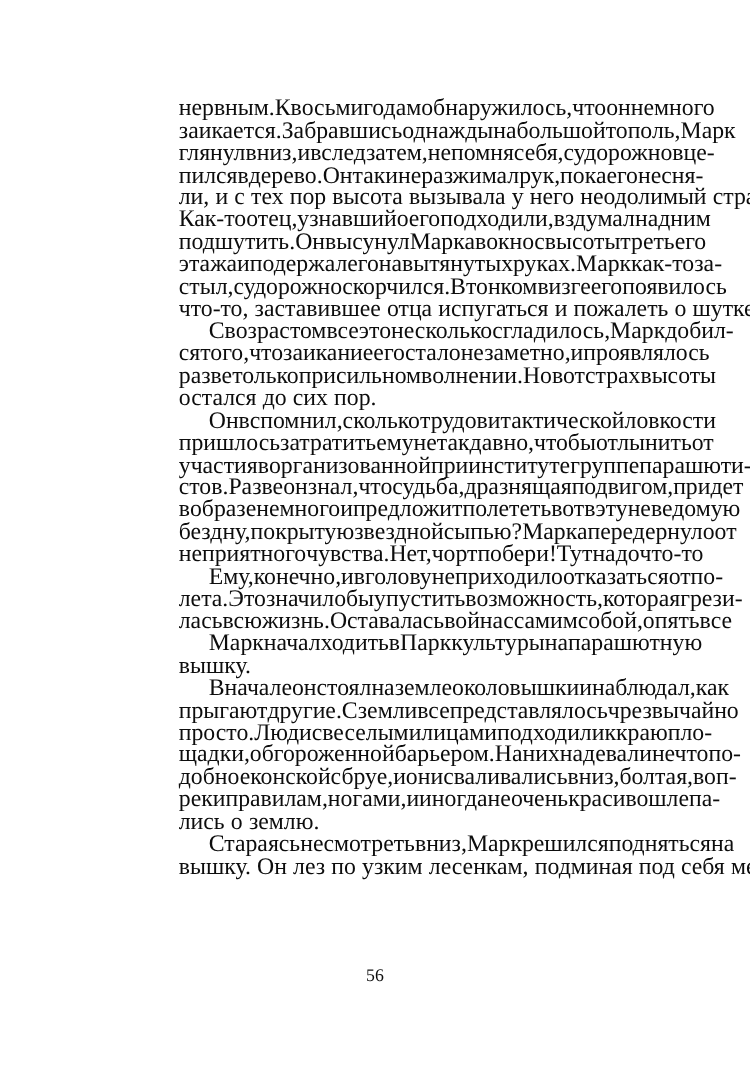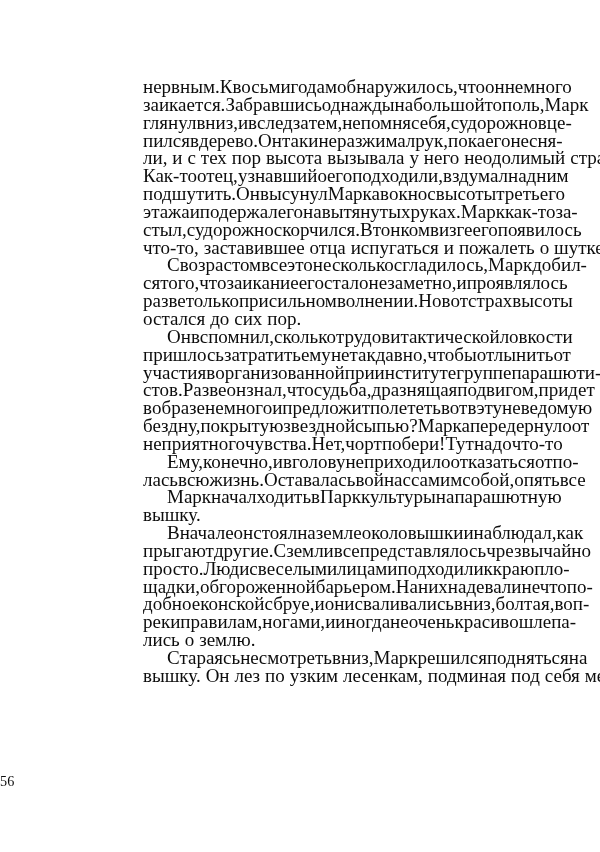--- a/index.html
+++ b/index.html
@@ -63,20 +63,21 @@
     display: inline-block;
     width: 24px;
     flex: 0 0 24px;
   }
 
   .folio {
     position: absolute;
     top: 772px;
     left: 0;
     width: 600px;
+    text-align: center;
     font-size: 14.2px;
     line-height: 18px;
     letter-spacing: 0.2px;
   }
 </style>
 </head>
 <body>
 
 <div class="page">
 
@@ -96,20 +97,21 @@
       <div class="line just"><span class="w">разве</span><span class="w">только</span><span class="w">при</span><span class="w">сильном</span><span class="w">волнении.</span><span class="w">Но</span><span class="w">вот</span><span class="w">страх</span><span class="w">высоты</span></div>
       <div class="line flush"><span class="w">остался</span><span class="w">до</span><span class="w">сих</span><span class="w">пор.</span></div>
       <div class="line just"><span class="indent"></span><span class="w">Он</span><span class="w">вспомнил,</span><span class="w">сколько</span><span class="w">трудов</span><span class="w">и</span><span class="w">тактической</span><span class="w">ловкости</span></div>
       <div class="line just"><span class="w">пришлось</span><span class="w">затратить</span><span class="w">ему</span><span class="w">не</span><span class="w">так</span><span class="w">давно,</span><span class="w">чтобы</span><span class="w">отлынить</span><span class="w">от</span></div>
       <div class="line just"><span class="w">участия</span><span class="w">в</span><span class="w">организованной</span><span class="w">при</span><span class="w">институте</span><span class="w">группе</span><span class="w">парашюти-</span></div>
       <div class="line just"><span class="w">стов.</span><span class="w">Разве</span><span class="w">он</span><span class="w">знал,</span><span class="w">что</span><span class="w">судьба,</span><span class="w">дразнящая</span><span class="w">подвигом,</span><span class="w">придет</span></div>
       <div class="line just"><span class="w">в</span><span class="w">образе</span><span class="w">немного</span><span class="w">и</span><span class="w">предложит</span><span class="w">полететь</span><span class="w">вот</span><span class="w">в</span><span class="w">эту</span><span class="w">неведомую</span></div>
       <div class="line just"><span class="w">бездну,</span><span class="w">покрытую</span><span class="w">звездной</span><span class="w">сыпью?</span><span class="w">Марка</span><span class="w">передернуло</span><span class="w">от</span></div>
       <div class="line just"><span class="w">неприятного</span><span class="w">чувства.</span><span class="w">Нет,</span><span class="w">чорт</span><span class="w">побери!</span><span class="w">Тут</span><span class="w">надо</span><span class="w">что-то</span></div>
       <div class="line just"><span class="indent"></span><span class="w">Ему,</span><span class="w">конечно,</span><span class="w">и</span><span class="w">в</span><span class="w">голову</span><span class="w">не</span><span class="w">приходило</span><span class="w">отказаться</span><span class="w">от</span><span class="w">по-</span></div>
+      <div class="line just"><span class="w">лета.</span><span class="w">Это</span><span class="w">значило</span><span class="w">бы</span><span class="w">упустить</span><span class="w">возможность,</span><span class="w">которая</span><span class="w">грези-</span></div>
       <div class="line just"><span class="w">лась</span><span class="w">всю</span><span class="w">жизнь.</span><span class="w">Оставалась</span><span class="w">война</span><span class="w">с</span><span class="w">самим</span><span class="w">собой,</span><span class="w">опять</span><span class="w">все</span></div>
       <div class="line just"><span class="indent"></span><span class="w">Марк</span><span class="w">начал</span><span class="w">ходить</span><span class="w">в</span><span class="w">Парк</span><span class="w">культуры</span><span class="w">на</span><span class="w">парашютную</span></div>
       <div class="line flush"><span class="w">вышку.</span></div>
       <div class="line just"><span class="indent"></span><span class="w">Вначале</span><span class="w">он</span><span class="w">стоял</span><span class="w">на</span><span class="w">земле</span><span class="w">около</span><span class="w">вышки</span><span class="w">и</span><span class="w">наблюдал,</span><span class="w">как</span></div>
       <div class="line just"><span class="w">прыгают</span><span class="w">другие.</span><span class="w">С</span><span class="w">земли</span><span class="w">все</span><span class="w">представлялось</span><span class="w">чрезвычайно</span></div>
       <div class="line just"><span class="w">просто.</span><span class="w">Люди</span><span class="w">с</span><span class="w">веселыми</span><span class="w">лицами</span><span class="w">подходили</span><span class="w">к</span><span class="w">краю</span><span class="w">пло-</span></div>
       <div class="line just"><span class="w">щадки,</span><span class="w">обгороженной</span><span class="w">барьером.</span><span class="w">На</span><span class="w">них</span><span class="w">надевали</span><span class="w">нечто</span><span class="w">по-</span></div>
       <div class="line just"><span class="w">добное</span><span class="w">конской</span><span class="w">сбруе,</span><span class="w">и</span><span class="w">они</span><span class="w">сваливались</span><span class="w">вниз,</span><span class="w">болтая,</span><span class="w">воп-</span></div>
       <div class="line just"><span class="w">реки</span><span class="w">правилам,</span><span class="w">ногами,</span><span class="w">и</span><span class="w">иногда</span><span class="w">не</span><span class="w">очень</span><span class="w">красиво</span><span class="w">шлепа-</span></div>
       <div class="line flush"><span class="w">лись</span><span class="w">о</span><span class="w">землю.</span></div>

